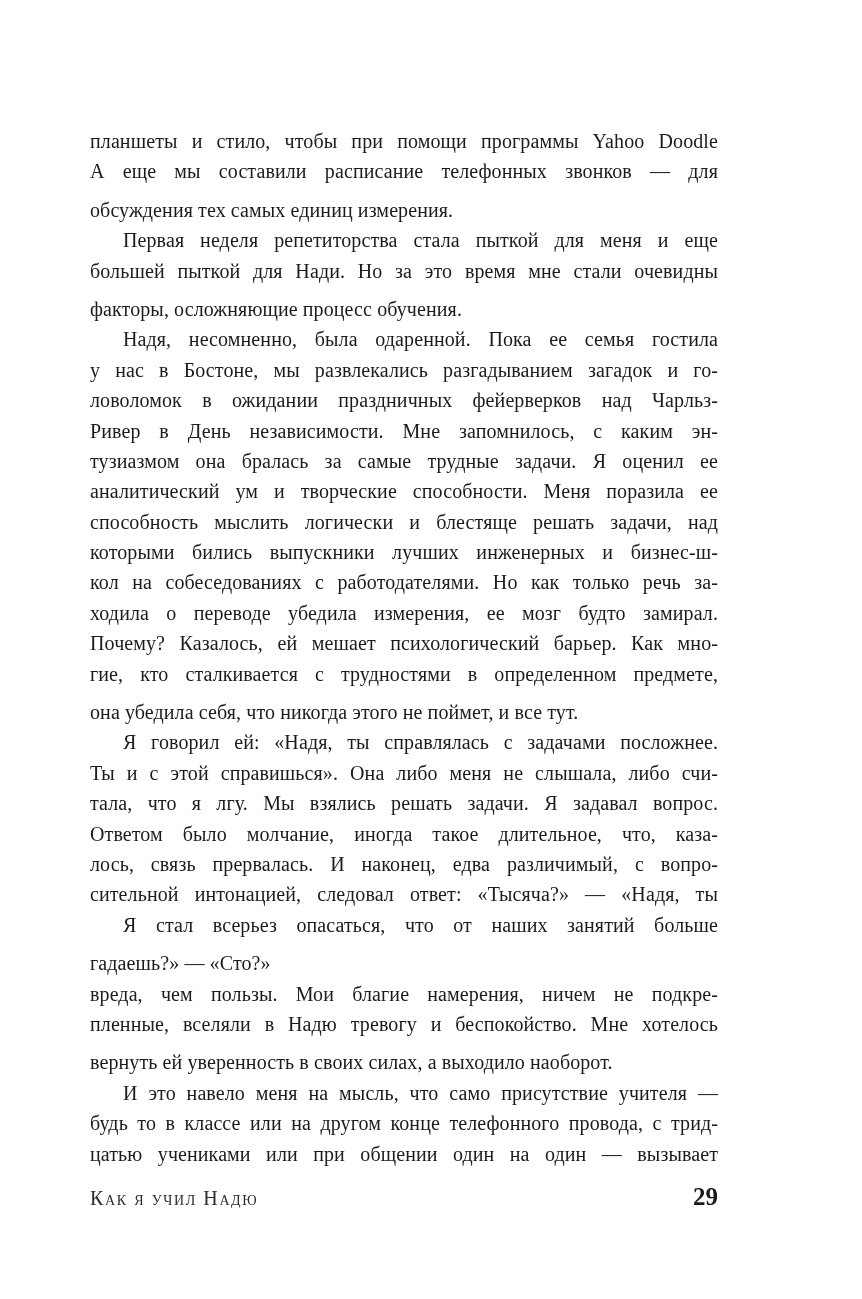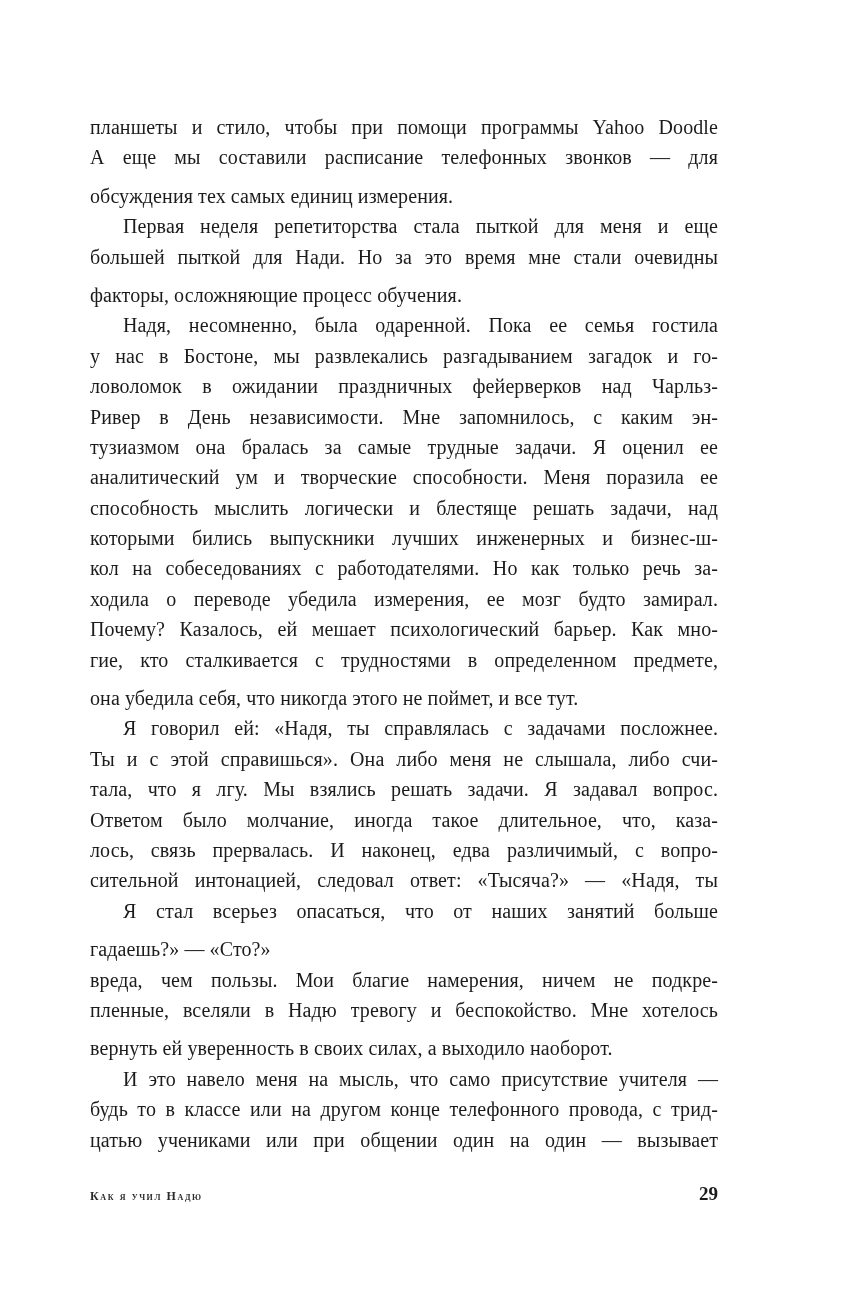--- a/index.html
+++ b/index.html
@@ -8,21 +8,21 @@
     height: 1299px;
     background: #ffffff;
     position: relative;
     overflow: hidden;
     font-family: "Liberation Serif", serif;
     color: #1b1b1b;
   }
   .text-block {
     position: absolute;
     left: 90px;
-    top: 112px;
+    top: 126px;
     width: 628px;
   }
   .line {
     font-size: 20px;
     line-height: 30.4px;
     height: 30.4px;
     text-align: justify;
     text-align-last: justify;
     letter-spacing: 0.1px;
   }
@@ -32,27 +32,26 @@
     position: absolute;
     left: 90px;
     top: 1183px;
     width: 628px;
     display: flex;
     justify-content: space-between;
     align-items: baseline;
   }
   .running-title {
     font-variant: small-caps;
-    font-size: 12px;
+    font-size: 20px;
     letter-spacing: 1.6px;
     color: #2b2b2b;
-    font-weight: bold;
   }
   .page-number {
-    font-size: 19px;
+    font-size: 25px;
     font-weight: bold;
     color: #1b1b1b;
   }
 </style>
 </head>
 <body>
 
 <main class="text-block" id="text-block">
     <div class="line">планшеты и стило, чтобы при помощи программы Yahoo Doodle</div>
     <div class="line">А еще мы составили расписание телефонных звонков — для</div>

